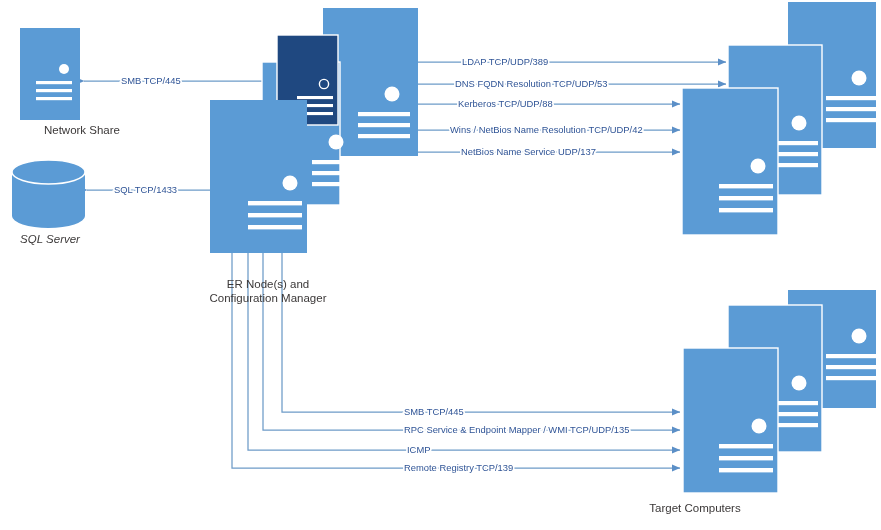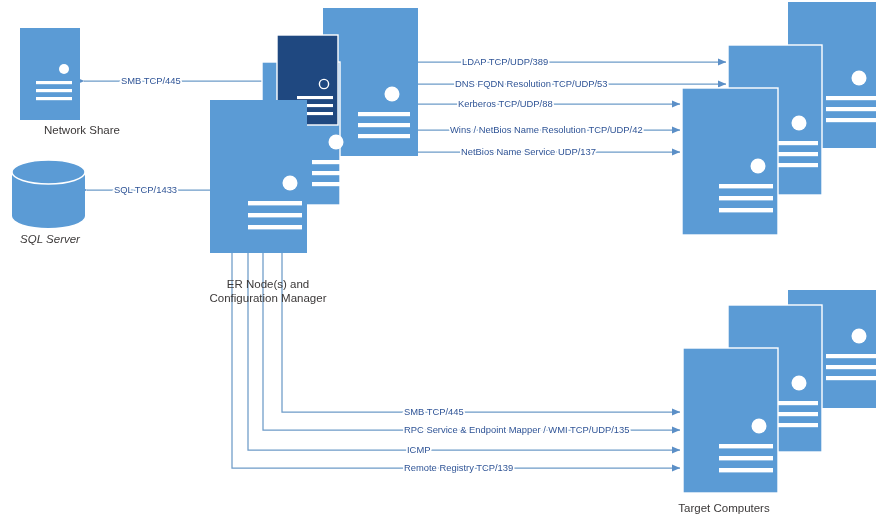--- a/index.html
+++ b/index.html
@@ -142,15 +142,15 @@
   </svg>
 
   <div class="cap" style="left:0px;top:123px;width:120px;text-align:right;">Network Share</div>
 
   <div class="cap" style="left:0px;top:232px;width:100px;font-style:italic;">SQL Server</div>
 
   <div class="cap" style="left:178px;top:258px;width:180px;margin-top:19px;">ER Node(s) and
 Configuration Manager</div>
 
 
-  <div class="cap" style="left:644px;top:501px;width:160px;">Target Computers</div>
+  <div class="cap" style="left:615px;top:501px;width:160px;">Target Computers</div>
 
 </div>
 
 </body></html>

